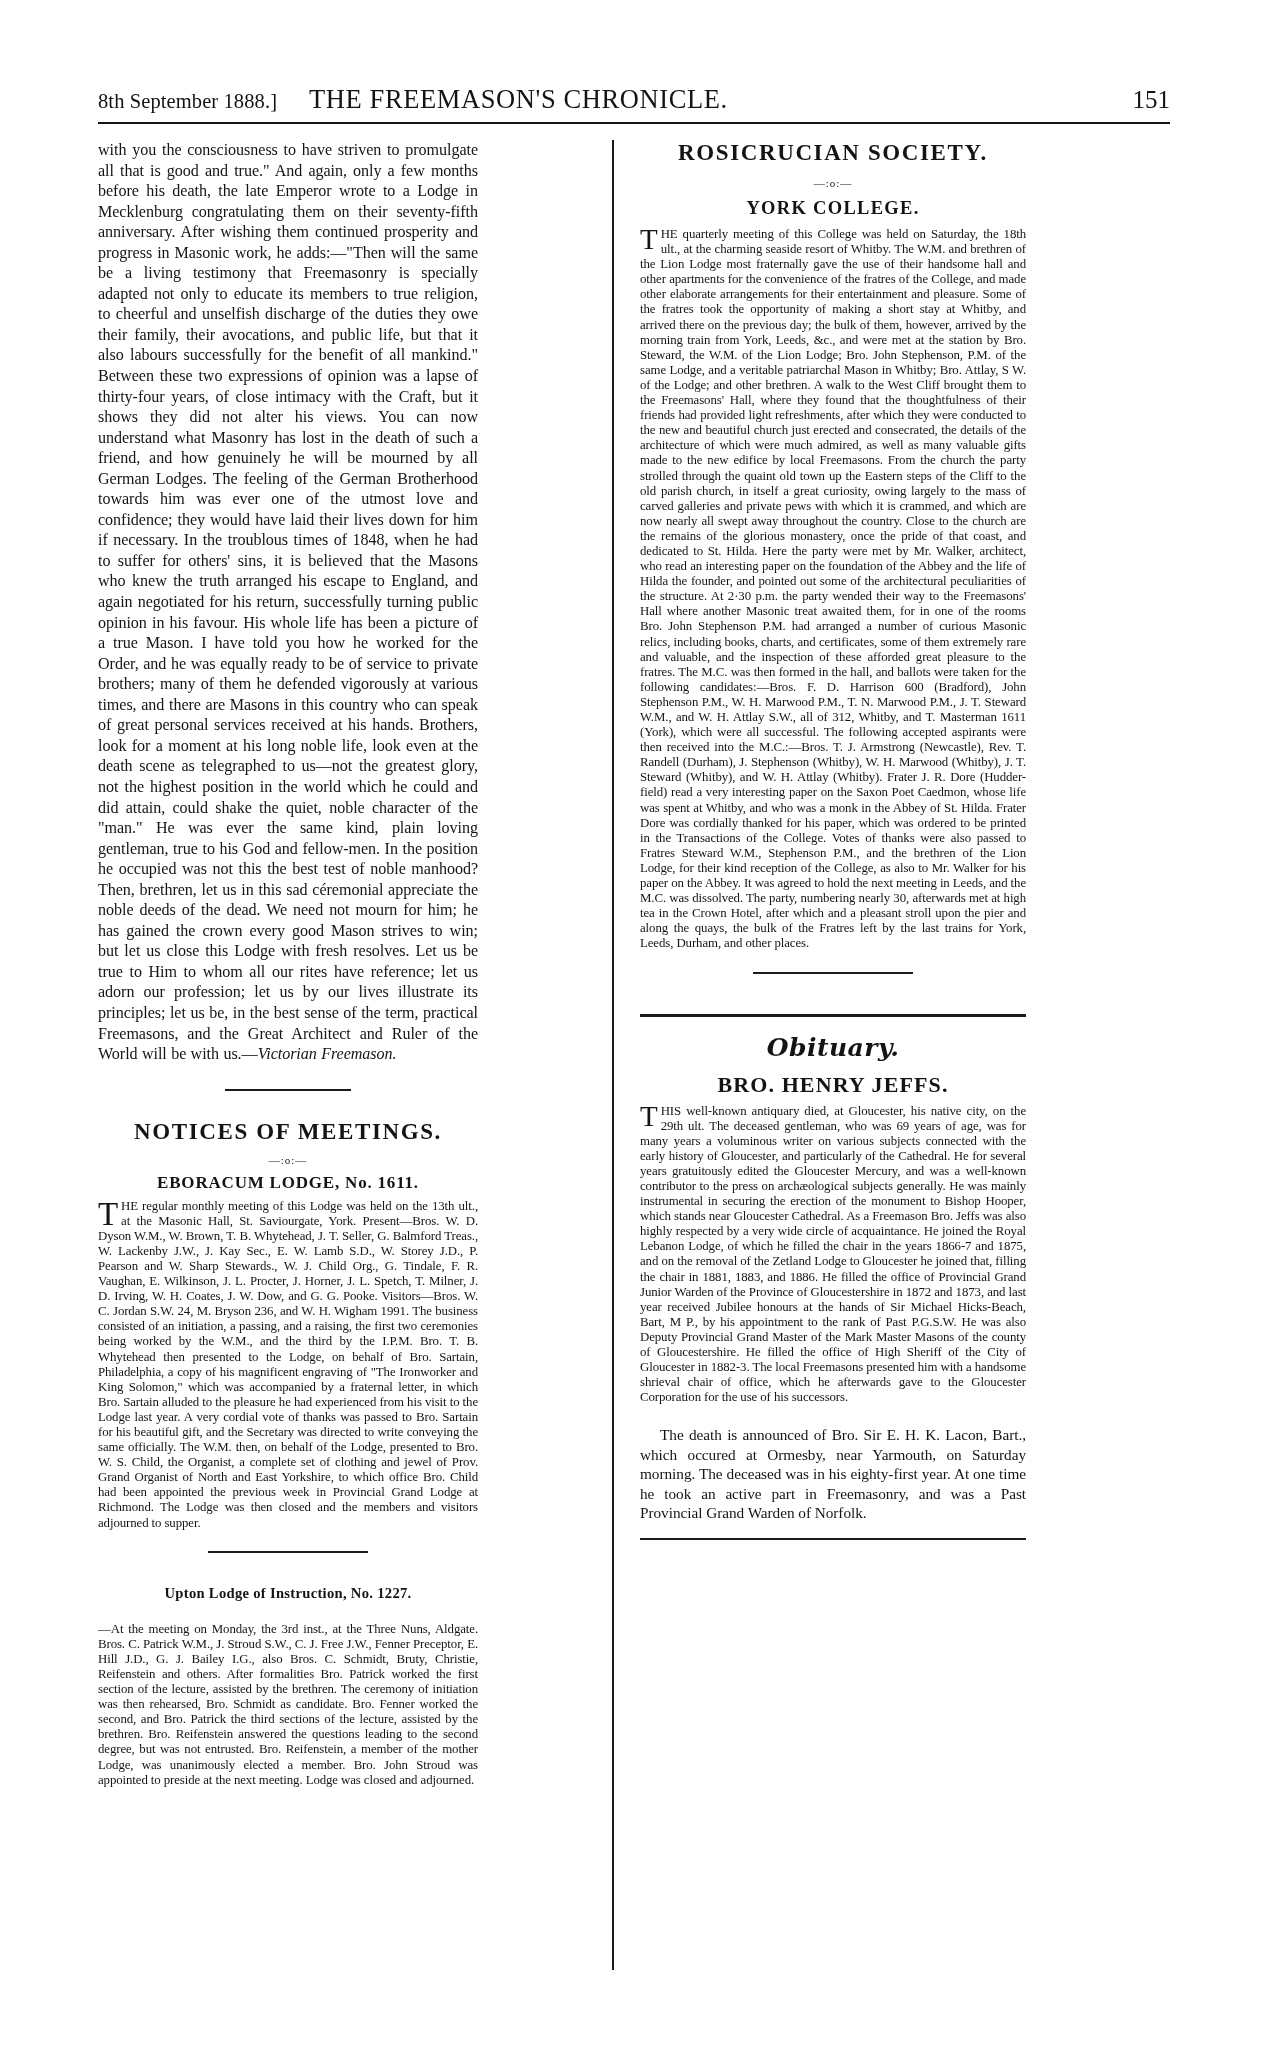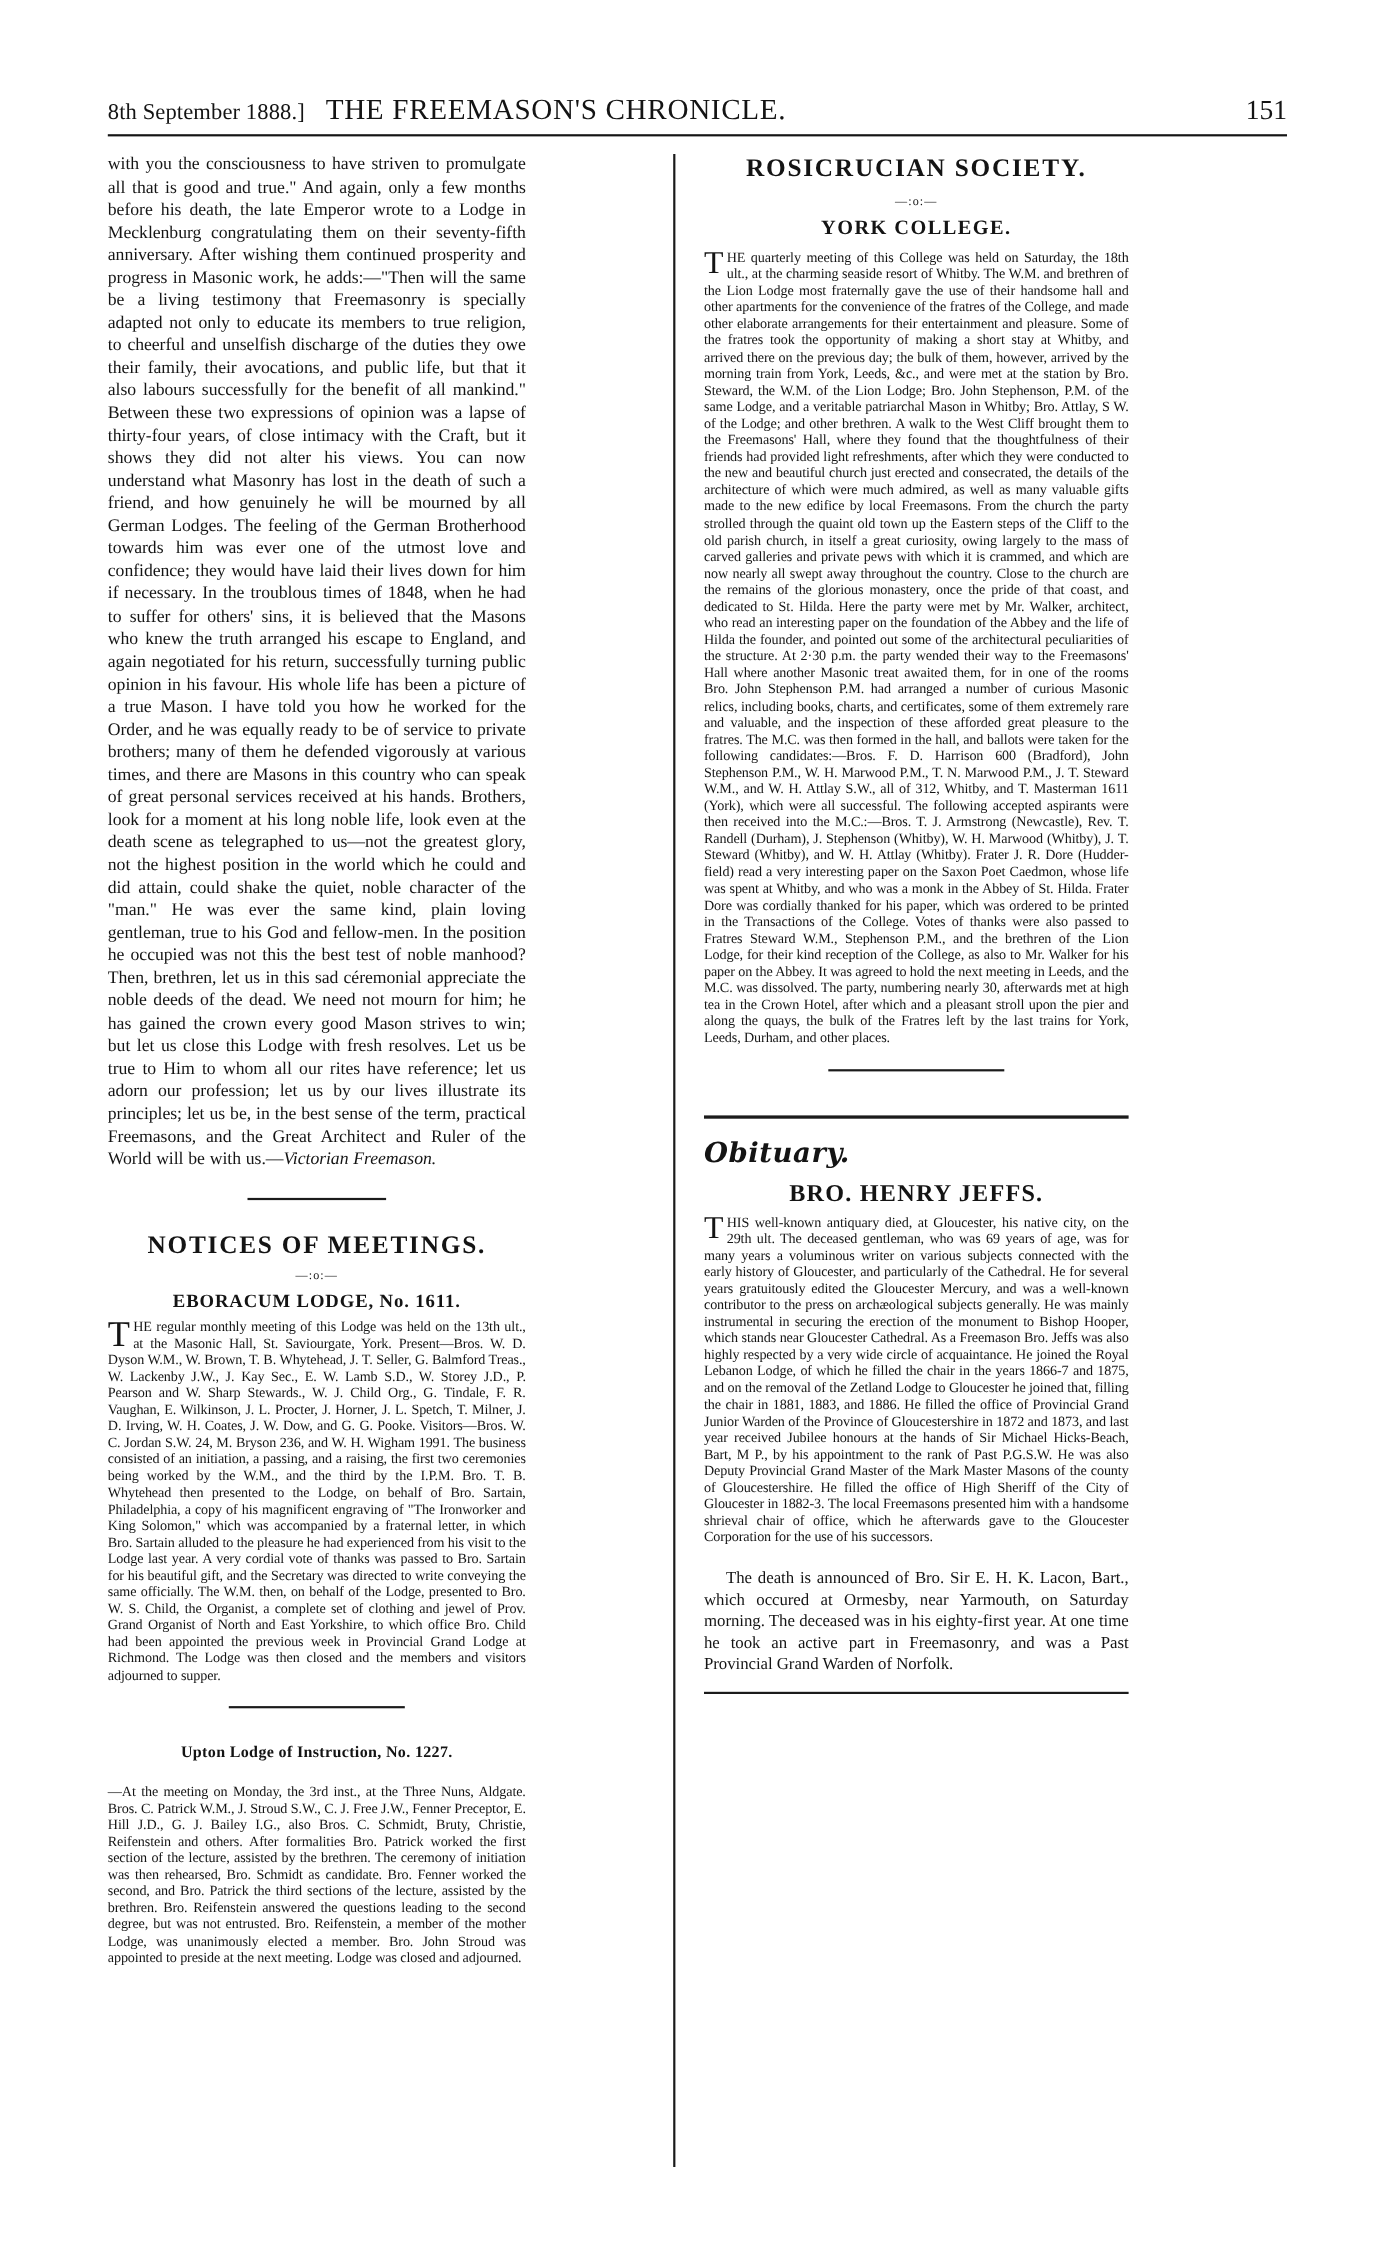--- a/index.html
+++ b/index.html
@@ -37,21 +37,21 @@
   .masthead-date {
     font-size: 20.5px;
     letter-spacing: .1px;
     white-space: nowrap;
     font-family: "Liberation Serif", serif;
   }
   .masthead-title {
     font-size: 26.5px;
     letter-spacing: .6px;
     white-space: nowrap;
-    margin-left: 19px;
+    margin-left: 32px;
     margin-right: auto;
     font-family: "Liberation Serif", serif;
   }
   .masthead-folio {
     font-size: 25px;
     white-space: nowrap;
   }
 
   .masthead-rule {
     position: absolute;
@@ -131,21 +131,21 @@
     letter-spacing: .8px;
     margin: 0;
   }
   .head-instr {
     text-align: center;
     font-size: 14.6px;
     letter-spacing: .3px;
     margin: 16px;
   }
   .head-obit {
-    text-align: left;
+    text-align: center;
     font-size: 25px;
     margin: 0;
     font-family: "DejaVu Serif", serif;
     font-weight: bold;
     font-style: italic;
     letter-spacing: .5px;
   }
   .head-person {
     text-align: center;
     font-size: 22px;

